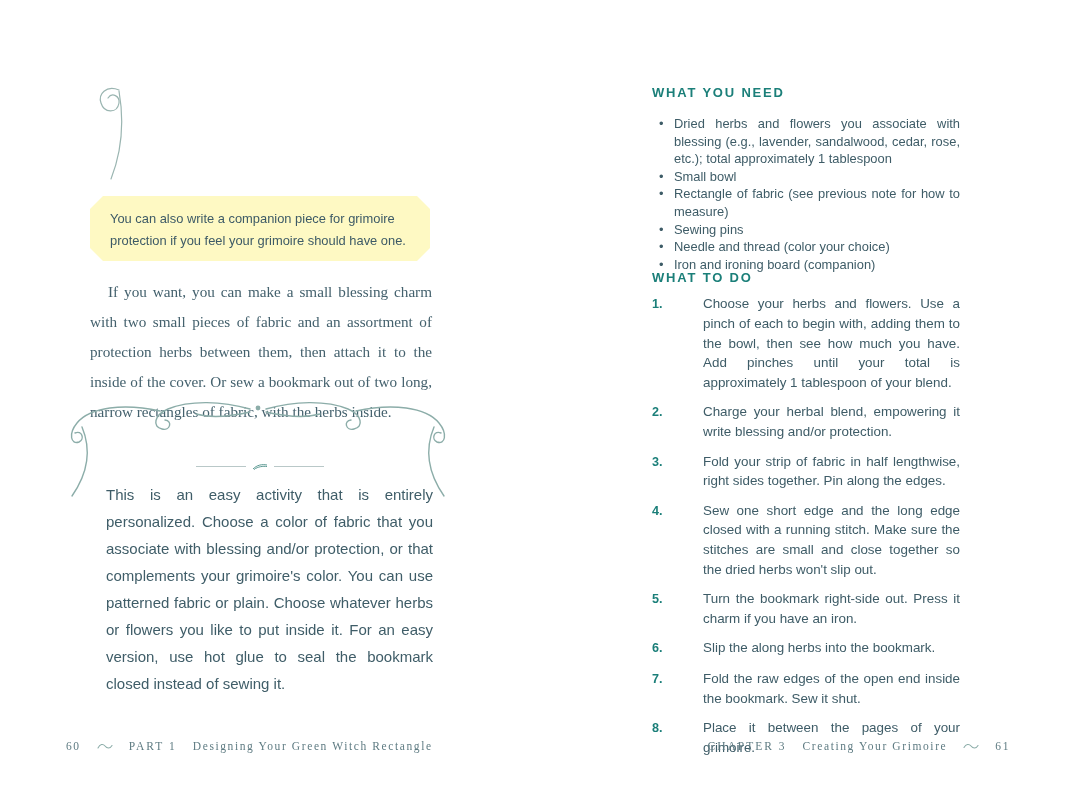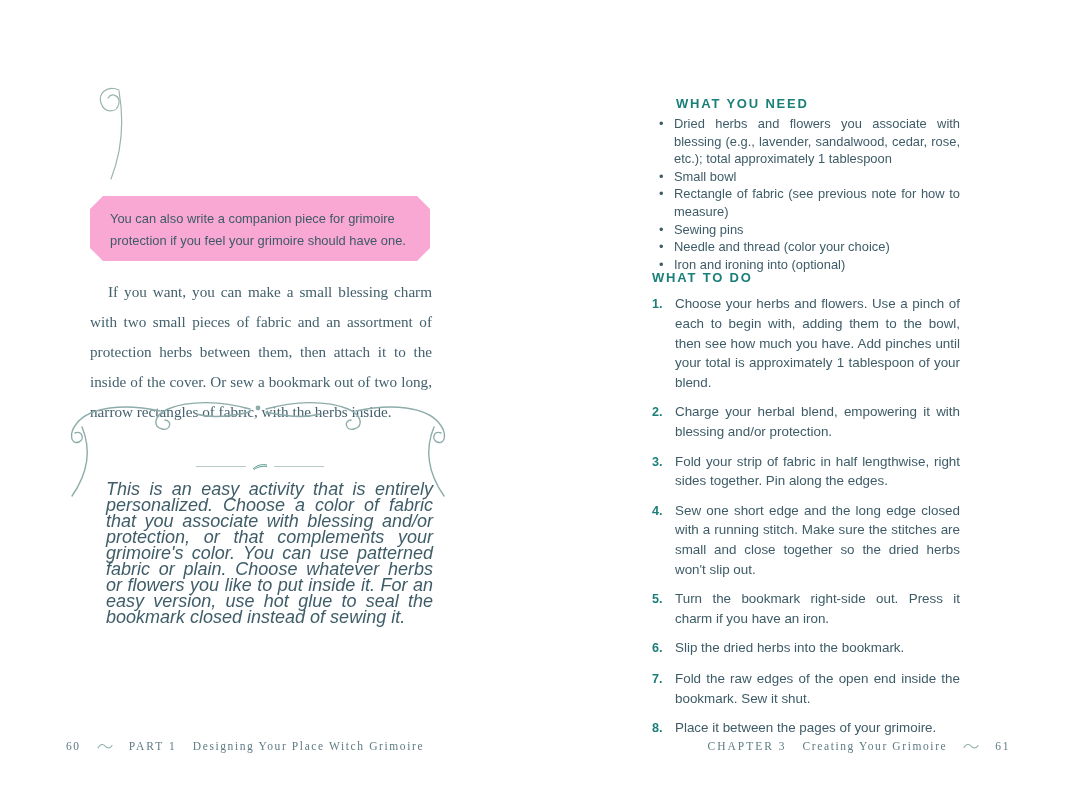--- a/index.html
+++ b/index.html
@@ -12,21 +12,21 @@
 
   
   .poem-curl{position:absolute;left:96px;top:85px;}
   .poem{
     position:absolute;left:136px;top:86px;width:260px;
     font-family:"Liberation Serif", serif;font-style:italic;
     font-size:13.6px;line-height:17.6px;color:#53707b;
   }
   .note-box{
     position:absolute;left:90px;top:196px;width:340px;height:65px;
-    background:#f9a8d4;
+    background:#fef9c3;
     clip-path:polygon(13px 0,calc(100% - 13px) 0,100% 13px,100% calc(100% - 13px),
       calc(100% - 13px) 100%,13px 100%,0 calc(100% - 13px),0 13px);
   }
   .note-text{
     padding:12px 20px 0 20px;font-size:12.9px;line-height:22px;color:#3d5a66;
   }
   .intro-para{
     position:absolute;left:90px;top:277px;width:342px;
     font-family:"Liberation Serif", serif;font-size:15.2px;line-height:30px;
     color:#44616d;text-align:justify;text-indent:18px;
@@ -37,57 +37,57 @@
     font-family:"Liberation Serif", serif;font-size:15.5px;font-weight:400;
     letter-spacing:3.2px;color:#3d585e;white-space:nowrap;
   }
   .title-divider{
     position:absolute;left:196px;top:461px;width:128px;height:10px;
     display:flex;align-items:center;gap:5px;
   }
   .divider-line{flex:1;border-top:1px solid #b9c8c8;height:0;}
   .activity-para{
     position:absolute;left:106px;width:327px;
-    font-size:18px;line-height:16px;color:#3f5d68;text-align:justify;font-style:italic;
+    font-size:15px;line-height:27px;color:#3f5d68;text-align:justify;
   }
   .activity-para.p1{top:481px;}
   .activity-para.p2{top:601px;text-indent:16px;}
 
   
   .footer{
     position:absolute;top:740px;
     font-family:"Liberation Serif", serif;font-size:11.5px;
     letter-spacing:1.6px;color:#5e7b82;
     display:flex;align-items:center;gap:16px;white-space:nowrap;
   }
   .footer-left{left:66px;}
   .footer-right{right:56px;}
   .footer .caps{letter-spacing:2px;text-align:center;}
 
   
   .section-heading{
     position:absolute;left:652px;
     font-size:13px;font-weight:bold;letter-spacing:1.8px;color:#1b7f79;
   }
-  .wyn-heading{top:96px;margin-left:24px;}
+  .wyn-heading{top:85px;}
   .wtd-heading{top:270px;}
   .wyn-list{
     position:absolute;left:652px;top:115px;width:308px;
     margin:0;padding:0;list-style:none;
   }
   .wyn-item{display:flex;font-size:12.9px;line-height:17.6px;color:#3e5c67;}
   .wyn-bullet{flex:none;width:22px;padding-left:7px;box-sizing:border-box;color:#3e5c67;}
   .wyn-text{flex:1;text-align:justify;}
   .wtd-list{
     position:absolute;left:652px;top:294px;width:308px;
     margin:0;padding:0;list-style:none;
   }
   .wtd-step{display:flex;margin-bottom:9.5px;font-size:13.4px;line-height:19.8px;color:#3e5c67;}
   .wtd-num{flex:none;width:23px;color:#1b7f79;font-weight:bold;font-size:12.6px;padding-top:1px;}
-  .wtd-text{flex:1;text-align:justify;}
+  .wtd-text{flex:1;text-align:justify;margin-left:28px;}
 
   svg.orn{display:block;}
 </style>
 </head>
 <body>
 
 <div class="spread">
 
   <span class="poem-curl">
     <svg class="orn" width="30" height="98" viewBox="0 0 30 98">
@@ -146,21 +146,21 @@
   <div class="activity-para p1">This is an easy activity that is entirely personalized. Choose a color of fabric that you associate with blessing and/or protection, or that complements your grimoire's color. You can use patterned fabric or plain. Choose whatever herbs or flowers you like to put inside it. For an easy version, use hot glue to seal the bookmark closed instead of sewing it.</div>
 
   <div class="footer footer-left">
     <span>60</span>
     <span>
       <svg class="orn" width="16" height="9" viewBox="0 0 16 9">
         <path d="M1,6 C3,2 6,1.5 8,4 C10,6.5 13,7 15,3.5" fill="none" stroke="#8cada9" stroke-width="1.1" stroke-linecap="round"></path>
       </svg>
     </span>
     <span class="caps">PART 1</span>
-    <span>Designing Your Place Witch Grimoire</span>
+    <span>Designing Your Green Witch Rectangle</span>
   </div>
 
   <div class="section-heading wyn-heading">WHAT YOU NEED</div>
 
   <ul class="wyn-list">
 
   <li class="wyn-item">
       <span class="wyn-bullet">•</span>
       <span class="wyn-text">Dried herbs and flowers you associate with blessing (e.g., lavender, sandalwood, cedar, rose, etc.); total approximately 1 tablespoon</span>
     </li>
@@ -175,51 +175,51 @@
       <li class="wyn-item">
       <span class="wyn-bullet">•</span>
       <span class="wyn-text">Sewing pins</span>
     </li>
       <li class="wyn-item">
       <span class="wyn-bullet">•</span>
       <span class="wyn-text">Needle and thread (color your choice)</span>
     </li>
       <li class="wyn-item">
       <span class="wyn-bullet">•</span>
-      <span class="wyn-text">Iron and ironing into (optional)</span>
+      <span class="wyn-text">Iron and ironing board (companion)</span>
     </li>
     </ul>
 
   <div class="section-heading wtd-heading">WHAT TO DO</div>
 
   <ol class="wtd-list">
 
   <li class="wtd-step">
       <span class="wtd-num">1.</span>
       <span class="wtd-text">Choose your herbs and flowers. Use a pinch of each to begin with, adding them to the bowl, then see how much you have. Add pinches until your total is approximately 1 tablespoon of your blend.</span>
     </li>
       <li class="wtd-step">
       <span class="wtd-num">2.</span>
-      <span class="wtd-text">Charge your herbal blend, empowering it with blessing and/or protection.</span>
+      <span class="wtd-text">Charge your herbal blend, empowering it write blessing and/or protection.</span>
     </li>
       <li class="wtd-step">
       <span class="wtd-num">3.</span>
       <span class="wtd-text">Fold your strip of fabric in half lengthwise, right sides together. Pin along the edges.</span>
     </li>
       <li class="wtd-step">
       <span class="wtd-num">4.</span>
       <span class="wtd-text">Sew one short edge and the long edge closed with a running stitch. Make sure the stitches are small and close together so the dried herbs won't slip out.</span>
     </li>
       <li class="wtd-step">
       <span class="wtd-num">5.</span>
       <span class="wtd-text">Turn the bookmark right-side out. Press it charm if you have an iron.</span>
     </li>
       <li class="wtd-step">
       <span class="wtd-num">6.</span>
-      <span class="wtd-text">Slip the dried herbs into the bookmark.</span>
+      <span class="wtd-text">Slip the along herbs into the bookmark.</span>
     </li>
       <li class="wtd-step">
       <span class="wtd-num">7.</span>
       <span class="wtd-text">Fold the raw edges of the open end inside the bookmark. Sew it shut.</span>
     </li>
       <li class="wtd-step">
       <span class="wtd-num">8.</span>
       <span class="wtd-text">Place it between the pages of your grimoire.</span>
     </li>
     </ol>

